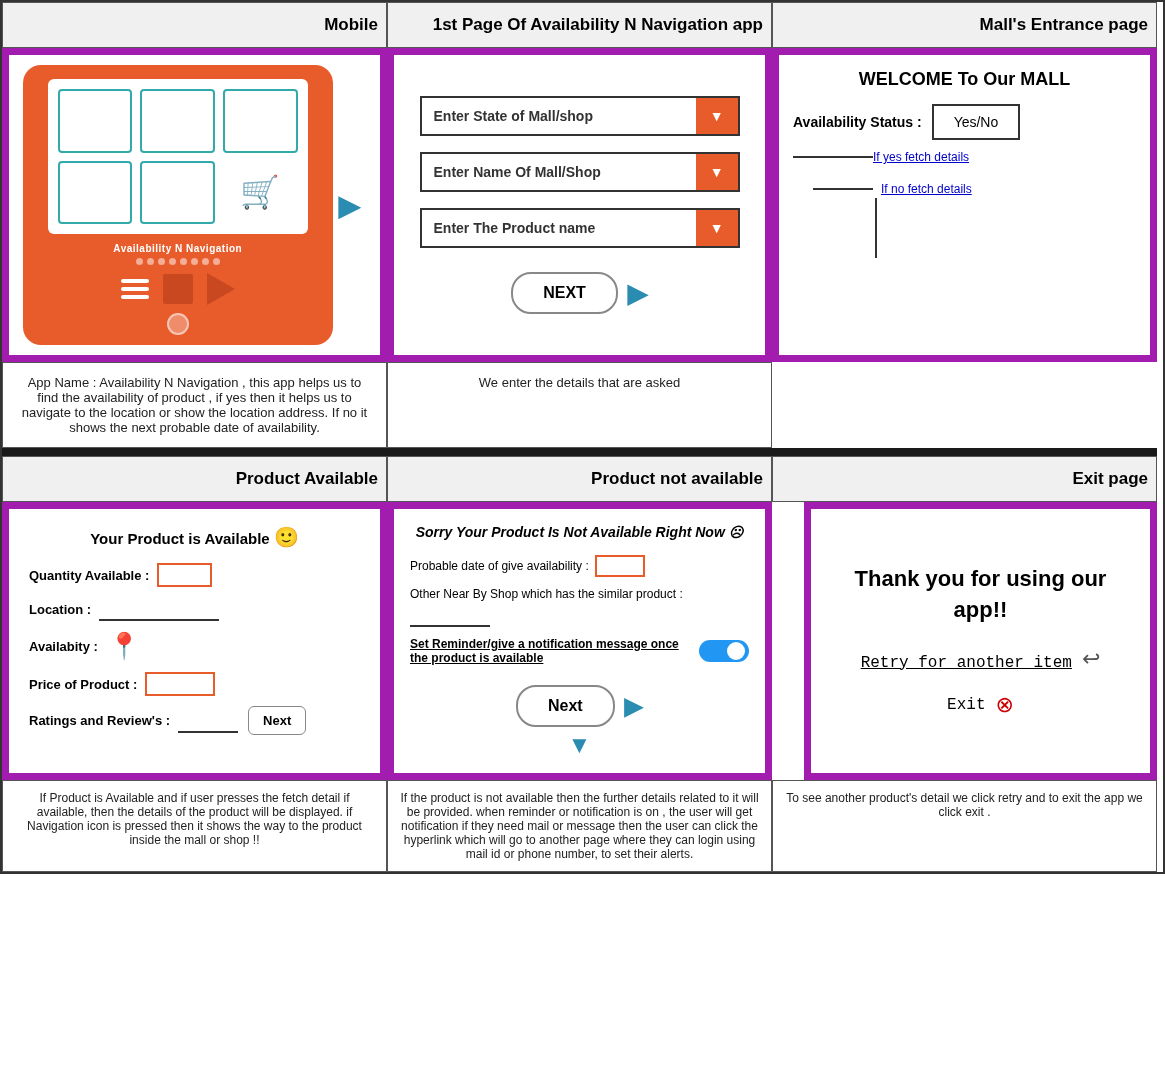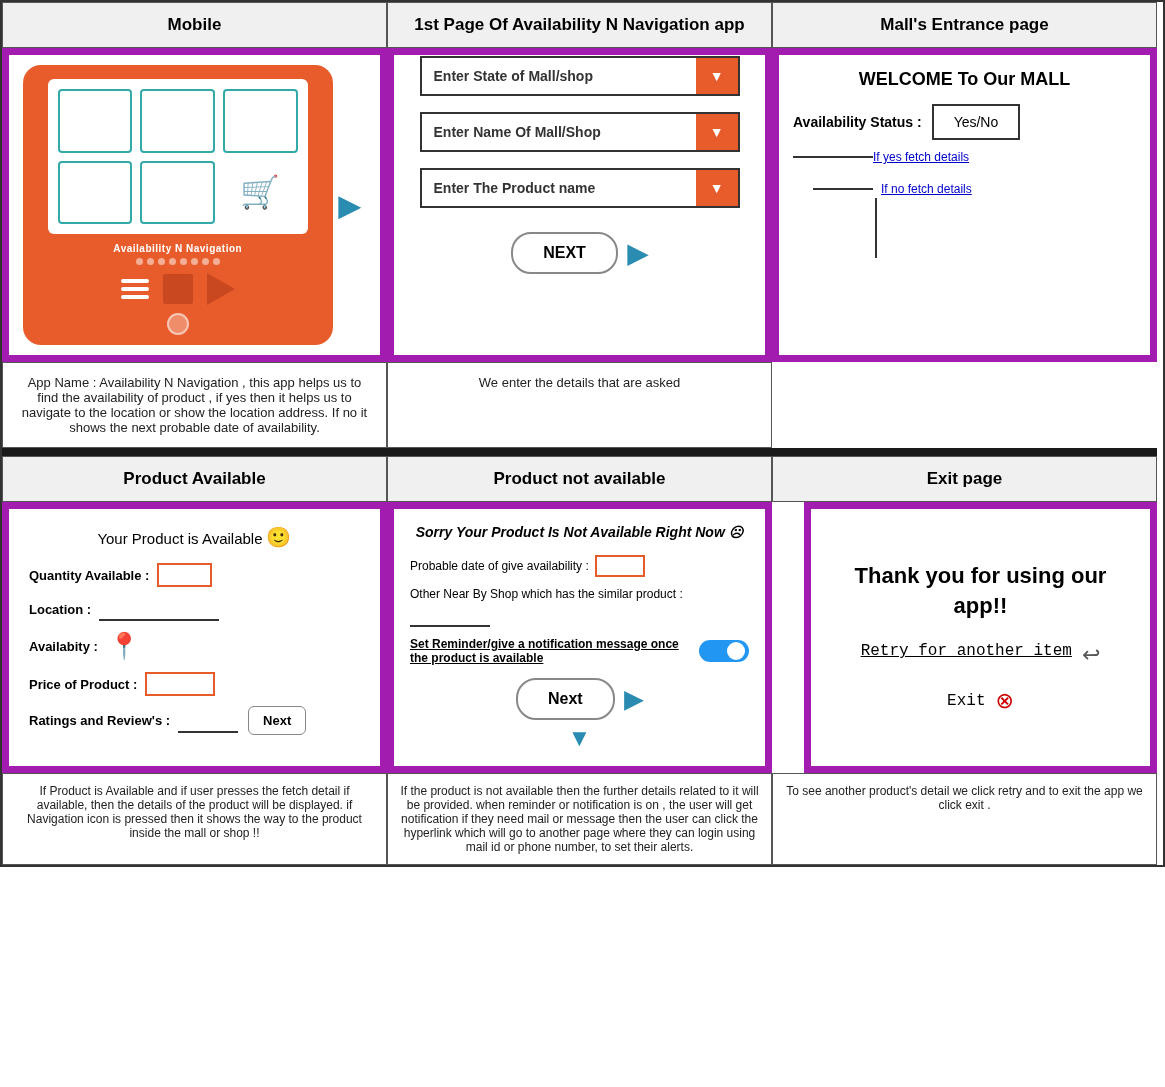--- a/index.html
+++ b/index.html
@@ -17,21 +17,21 @@
       border: 2px solid #333;
     }
 
     .cell {
       border: 7px solid #a21caf;
       position: relative;
       overflow: hidden;
     }
     .header-cell {
       background: #f0f0f0;
-      text-align: center;
+      text-align: right;
       padding: 12px 8px;
       font-size: 17px;
       font-weight: bold;
       border: 1px solid #555;
     }
 
     
     .mobile-device-cell {
       background: #fff;
       padding: 10px;
@@ -141,20 +141,21 @@
       font-weight: bold;
     }
 
     
     .first-page-cell {
       background: #fff;
       padding: 1px 20px;
       display: flex;
       flex-direction: column;
       align-items: center;
+      justify-content: center;
       gap: 16px;
     }
     .dropdown-row {
       display: flex;
       align-items: center;
       width: 320px;
       border: 2px solid #333;
       background: #fff;
     }
     .dropdown-label {
@@ -245,21 +246,21 @@
     }
 
     
     .product-avail-cell {
       background: #fff;
       padding: 16px 20px;
     }
     .prod-avail-title {
       text-align: center;
       font-size: 15px;
-      font-weight: 400;
+      font-weight: 700;
       margin-bottom: 14px;
     }
     .smiley {
       font-size: 20px;
     }
     .form-row {
       display: flex;
       align-items: center;
       margin-bottom: 10px;
       font-size: 13px;
@@ -339,21 +340,21 @@
     }
     .unavail-line {
       border-bottom: 2px solid #333;
       width: 80px;
       height: 20px;
     }
     .reminder-row {
       display: flex;
       align-items: center;
       font-size: 12px;
-      margin-bottom: 13px;
+      margin-bottom: 20px;
       gap: 8px;
     }
     .reminder-text {
       text-decoration: underline;
       font-size: 12px;
       font-weight: bold;
       flex: 1;
     }
     .toggle {
       width: 50px;
@@ -392,21 +393,21 @@
     }
     .thank-you {
       font-family: 'Comic Sans MS', cursive, sans-serif;
       font-size: 22px;
       font-weight: bold;
       text-align: center;
       line-height: 1.4;
     }
     .retry-row {
       display: flex;
-      align-items: flex-start;
+      align-items: flex-end;
       gap: 10px;
     }
     .retry-text {
       text-decoration: underline;
       font-size: 16px;
       font-family: 'Courier New', monospace;
     }
     .retry-icon {
       font-size: 22px;
       color: #555;

